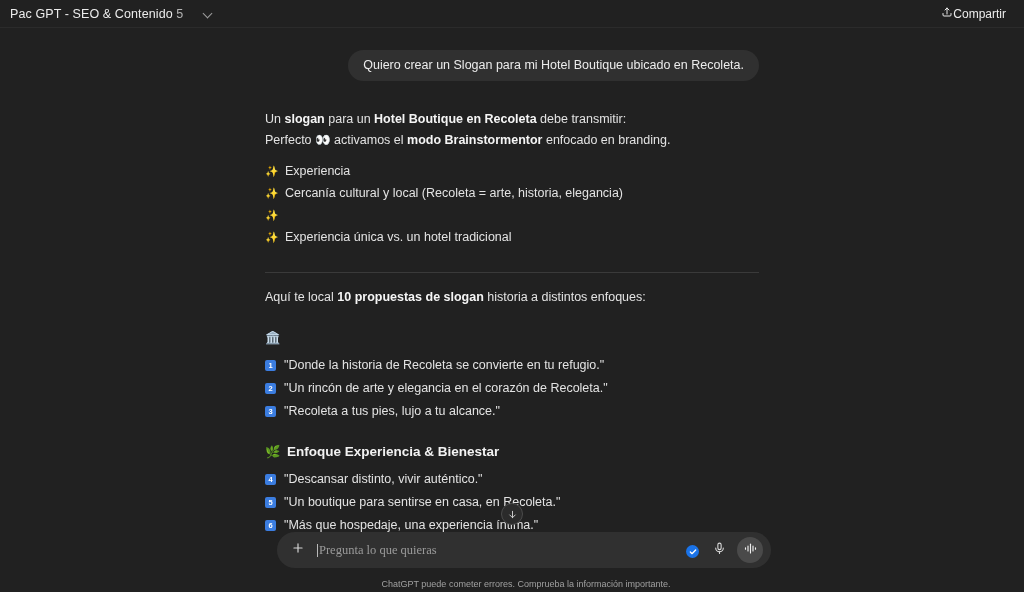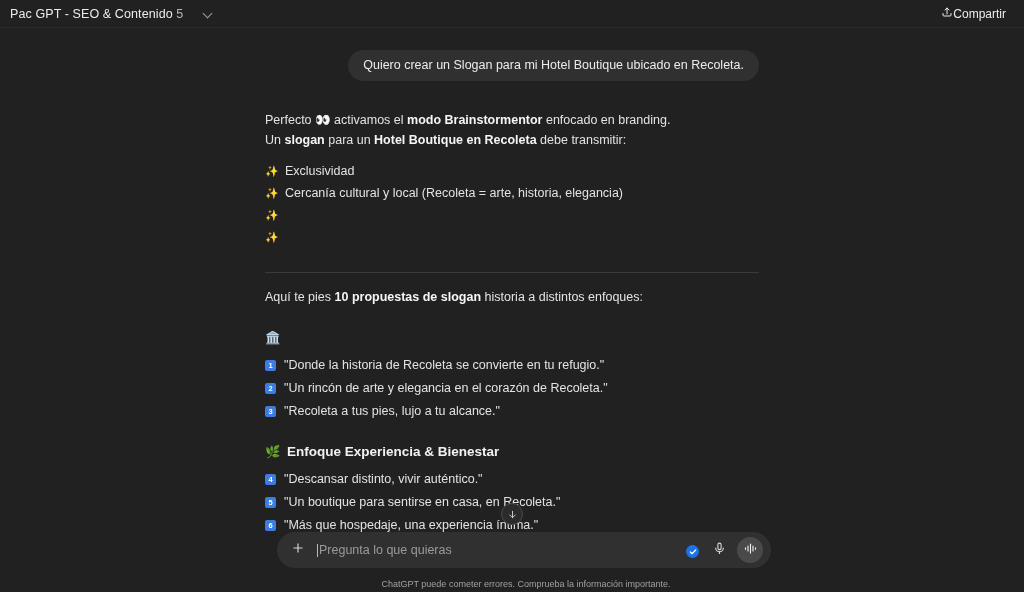--- a/index.html
+++ b/index.html
@@ -119,21 +119,21 @@
     display: flex; align-items: center; justify-content: center;
     color: #d6d6d6; cursor: pointer; flex: 0 0 auto;
   }
   .composer-input {
     flex: 1 1 auto; margin-left: 8px; position: relative;
     display: flex; align-items: center; height: 100%;
   }
   .caret {
     width: 1px; height: 13px; background: #b9b9b9; margin-right: 1px;
   }
-  .placeholder { font-size: 12.5px; color: #9b9b9b; }
+  .placeholder { font-size: 12.5px; color: #9b9b9b; font-family: Liberation Serif, serif; }
   .composer-right { display: flex; align-items: center; gap: 9px; flex: 0 0 auto; position: relative; }
   .check-badge {
     position: absolute; left: -24px; top: 8px;
     width: 13px; height: 13px; border-radius: 50%;
     background: #1a73e8; display: flex; align-items: center; justify-content: center;
   }
   .mic-btn { width: 18px; height: 18px; display: flex; align-items: center; justify-content: center; cursor: pointer; color: #dcdcdc; }
   .voice-btn {
     width: 26px; height: 26px; border-radius: 50%;
     background: #4a4a4a; display: flex; align-items: center; justify-content: center;
@@ -172,47 +172,48 @@
   <div class="conversation">
     <div class="thread">
 
       <div class="user-row">
         <div class="user-bubble">Quiero crear un Slogan para mi Hotel Boutique ubicado en Recoleta.</div>
       </div>
 
       <div class="assistant">
 
         <p>
-          <span>Perfecto </span><span class="emoji">👀</span><span> activamos el </span><b>modo Brainstormentor</b><span> enfocado en branding.</span>
+          <span>Un </span><b>slogan</b><span> para un </span><b>Hotel Boutique en Recoleta</b><span> debe transmitir:</span>
         </p>
         <p>
-          <span>Un </span><b>slogan</b><span> para un </span><b>Hotel Boutique en Recoleta</b><span> debe transmitir:</span>
+          <span>Perfecto </span><span class="emoji">👀</span><span> activamos el </span><b>modo Brainstormentor</b><span> enfocado en branding.</span>
         </p>
 
         <div class="bullet-list">
           <div class="bullet-item">
             <span class="bullet-icon emoji">✨</span>
-            <span>Exclusividad</span>
+            <span>Experiencia</span>
           </div>
           <div class="bullet-item">
             <span class="bullet-icon emoji">✨</span>
             <span>Cercanía cultural y local (Recoleta = arte, historia, elegancia)</span>
           </div>
           <div class="bullet-item">
             <span class="bullet-icon emoji">✨</span>
           </div>
           <div class="bullet-item">
             <span class="bullet-icon emoji">✨</span>
+            <span>Experiencia única vs. un hotel tradicional</span>
           </div>
         </div>
 
         <div class="divider"></div>
 
         <p class="lead">
-          <span>Aquí te pies </span><b>10 propuestas de slogan</b><span> historia a distintos enfoques:</span>
+          <span>Aquí te local </span><b>10 propuestas de slogan</b><span> historia a distintos enfoques:</span>
         </p>
 
         <div class="section">
           <div class="section-heading">
             <span class="section-emoji emoji">🏛️</span>
           </div>
           <div class="slogan-item">
             <span class="keycap">1</span>
             <span>"Donde la historia de Recoleta se convierte en tu refugio."</span>
           </div>

